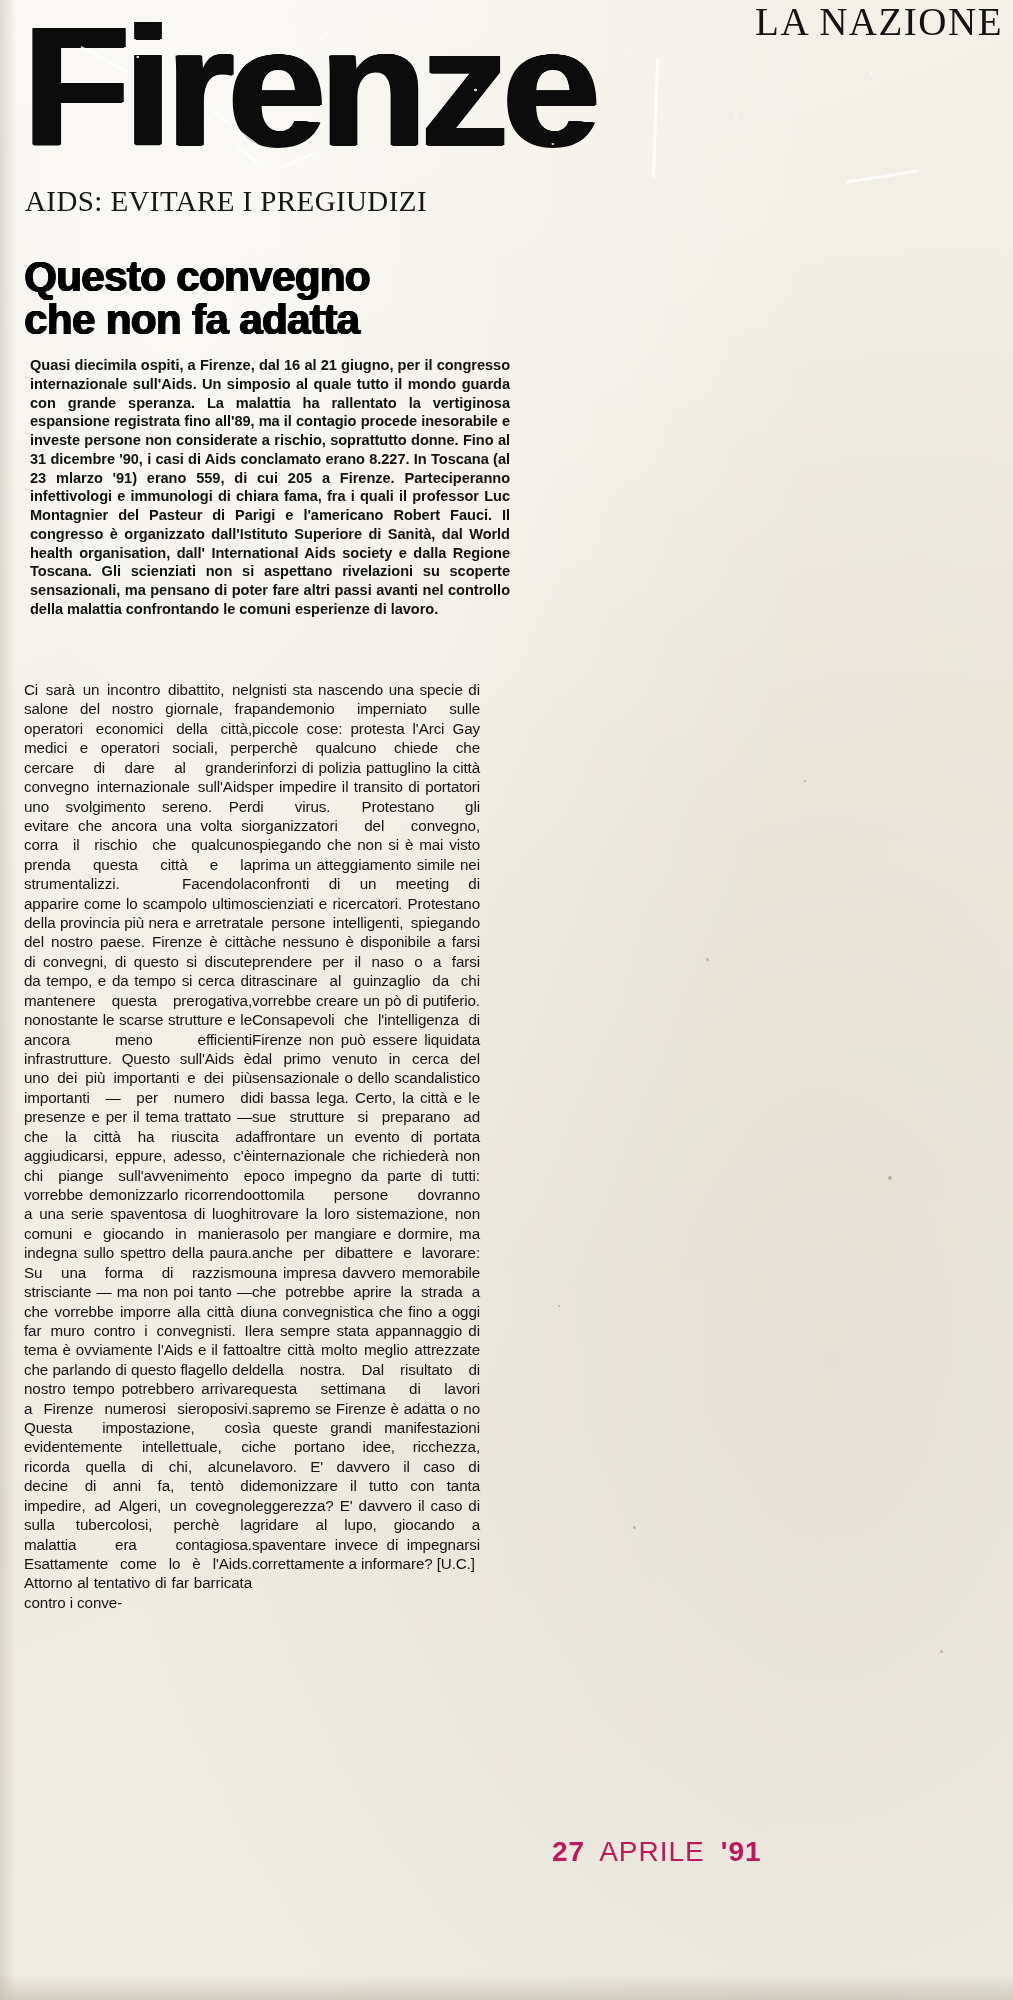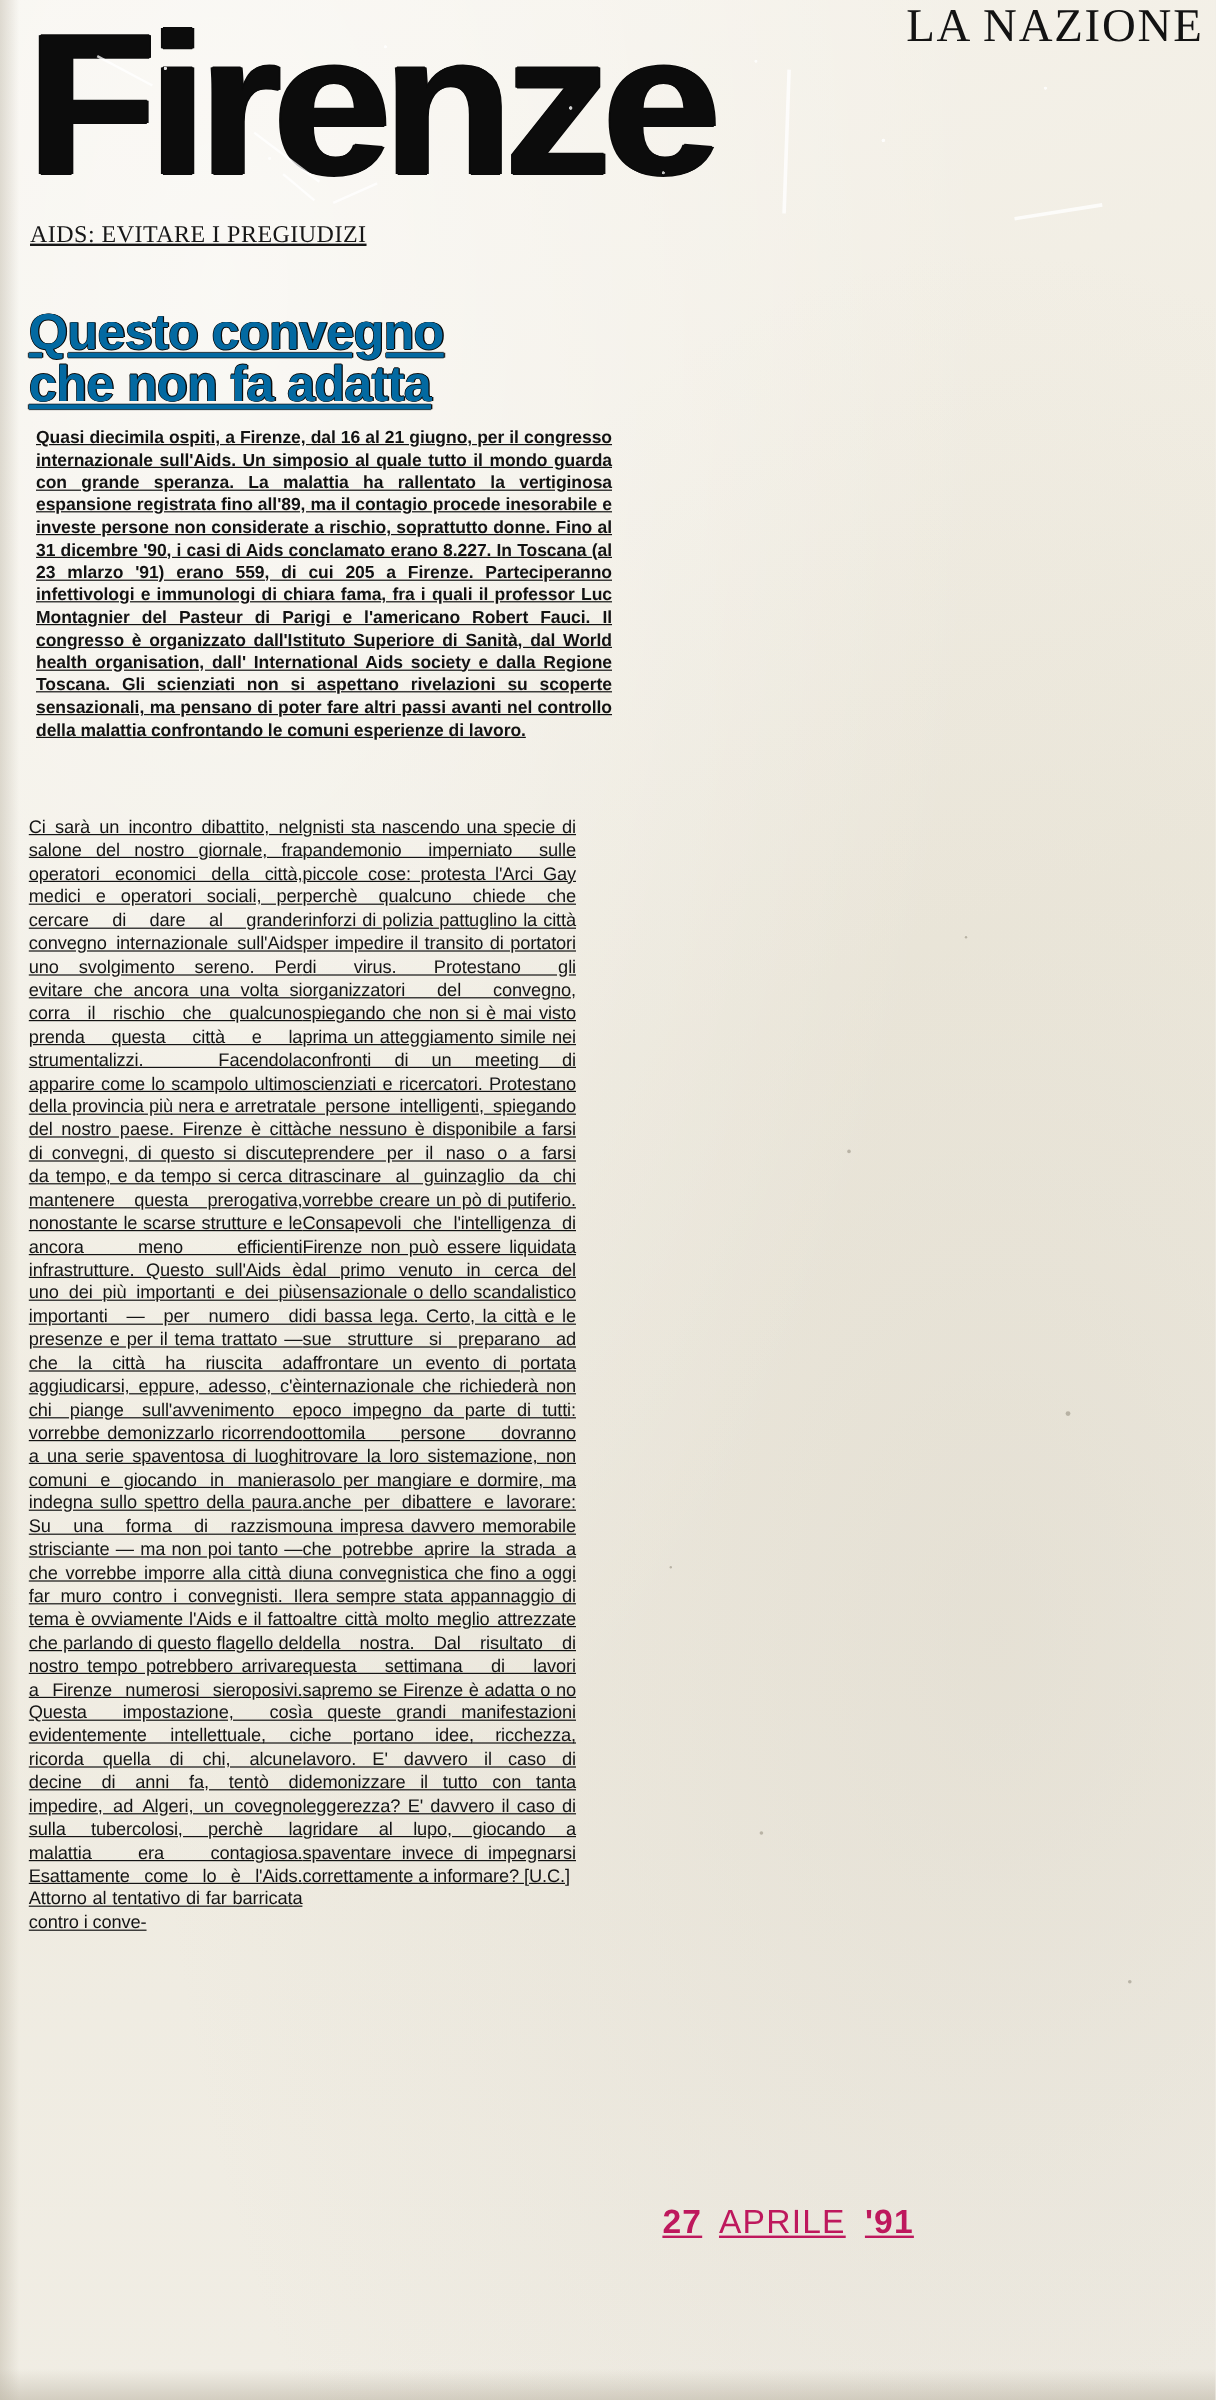--- a/index.html
+++ b/index.html
@@ -21,21 +21,21 @@
   
   .page:before{
     content:"";
     position:absolute;inset:0;
     background:
       radial-gradient(ellipse at 18% 12%, rgba(255,255,255,.55) 0%, rgba(255,255,255,0) 55%),
       radial-gradient(ellipse at 82% 68%, rgba(205,198,182,.30) 0%, rgba(255,255,255,0) 60%),
       linear-gradient(160deg, #f6f3ec 0%, #eeeade 45%, #f1eee6 100%);
     pointer-events:none;
   }
-  .page > *{position:relative;text-decoration:underline;}
+  .page > *{position:relative;}
 
   
   .masthead{
     position:absolute;
     left:0; top:0; right:0;
     height:178px;
   }
   .nazione{
     position:absolute;
     right:10px; top:2px;
@@ -83,35 +83,35 @@
     position:absolute;
     background:rgba(255,255,255,.78);
     pointer-events:none;
   }
 
   
   .kicker{
     position:absolute;
     left:25px; top:185px;
     font-family:"Liberation Serif", serif;
-    font-size:20px;
+    font-size:29px;
     letter-spacing:.4px;
     color:#171717;
     white-space:nowrap;
   }
   .headline{
     position:absolute;
     left:24px; top:228px;
     width:620px;
     font-family:"Liberation Sans", sans-serif;
     font-weight:bold;
     font-size:42px;
     line-height:1.02;
     letter-spacing:-.6px;
-    color:#0369a1;
+    color:#000000;
     text-shadow:
       .6px 0 0 #0d0d0d, -.6px 0 0 #0d0d0d,
       0 .4px 0 #0d0d0d, 0 -.4px 0 #0d0d0d,
       1.1px 0 0 #0d0d0d;
   }
   .headline .hl-line{display:block;}
 
   
   .lead{
     position:absolute;

